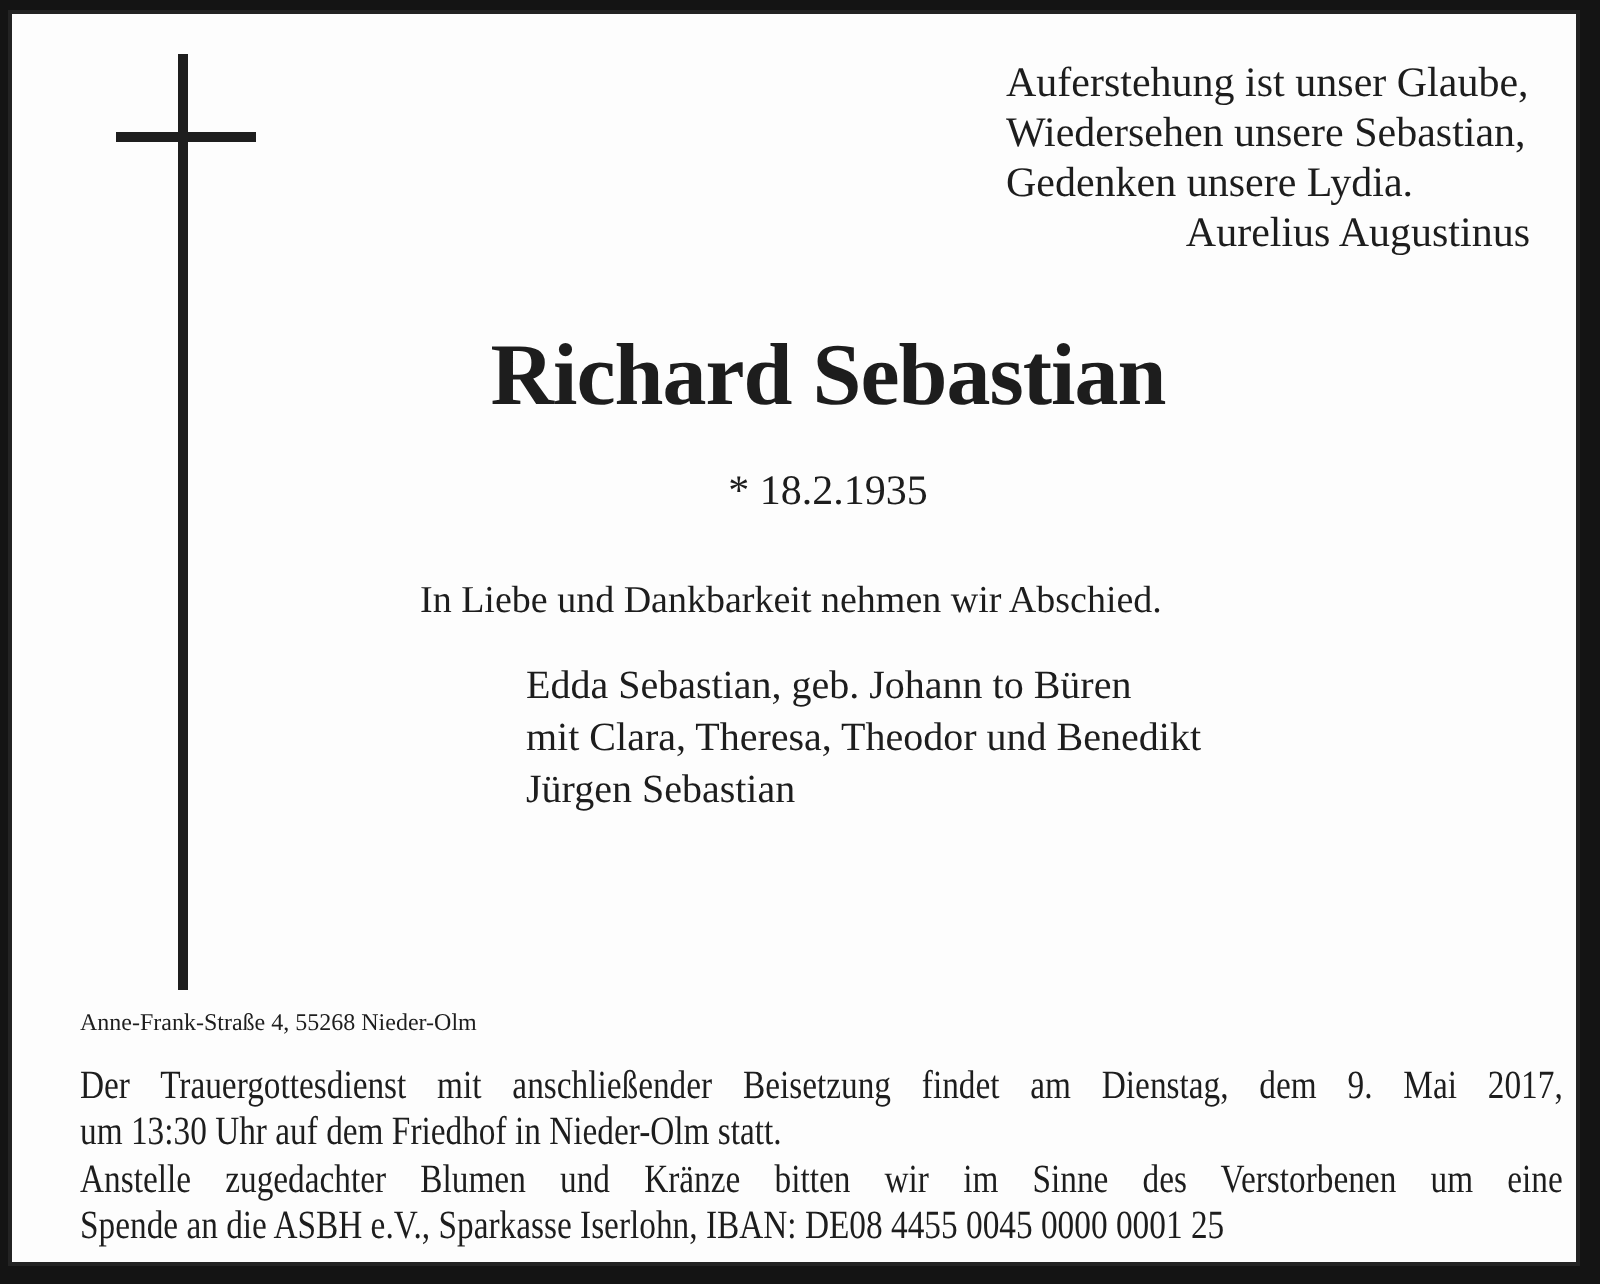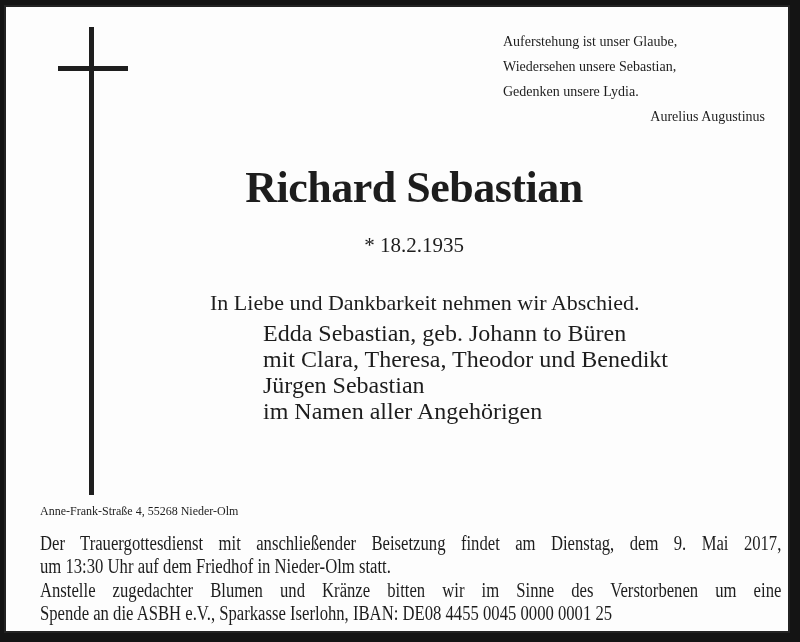--- a/index.html
+++ b/index.html
@@ -12,28 +12,28 @@
   }
   .card {
     position: absolute; left: 4px; top: 5px; right: 10px; bottom: 9px;
     background: #fdfdfd;
     border: 2px solid #232323;
   }
   
   .cross-v { position: absolute; left: 83px; top: 20px; width: 5px; height: 468px; background: #1e1e1e; }
   .cross-h { position: absolute; left: 52px; top: 59px; width: 70px; height: 5px; background: #1e1e1e; }
   
-  .quote { position: absolute; left: 497px; top: 22px; width: 262px; font-size: 14px; line-height: 25px; text-align: left; }
+  .quote { position: absolute; left: 497px; top: 22px; width: 262px; font-size: 21px; line-height: 25px; text-align: left; }
   .quote-attrib { text-align: right; }
   
   .center-col { position: absolute; left: 28px; width: 760px; text-align: center; }
   .deceased-name { top: 155px; font-weight: bold; font-size: 44px; line-height: 52px; letter-spacing: -0.5px; }
   .dates { top: 226px; font-size: 21px; display: flex; justify-content: center; gap: 86px; }
-  .farewell { position: absolute; left: 204px; top: 283px; font-size: 22px; }
-  .mourners { position: absolute; left: 257px; top: 313px; font-size: 24px; line-height: 26px; }
+  .farewell { position: absolute; left: 204px; top: 283px; font-size: 19px; }
+  .mourners { position: absolute; left: 257px; top: 323px; font-size: 20px; line-height: 26px; }
   .address { position: absolute; left: 34px; top: 497px; font-size: 12px; }
   
   .cond {
     position: absolute; left: 34px; width: 890px;
     font-size: 20px; line-height: 23px;
     transform: scaleX(0.833); transform-origin: left top;
   }
   .p-service { top: 525px; }
   .p-donation { top: 572px; }
   .just { text-align: justify; text-align-last: justify; }
@@ -61,21 +61,20 @@
   <div class="center-col dates">
     <span>* 18.2.1935</span>
   </div>
 
   <div class="farewell">In Liebe und Dankbarkeit nehmen wir Abschied.</div>
 
   <div class="mourners">
     <div class="line">Edda Sebastian, geb. Johann to Büren</div>
     <div class="line">mit Clara, Theresa, Theodor und Benedikt</div>
     <div class="line">Jürgen Sebastian</div>
-    <div class="line">im Namen aller Angehörigen</div>
   </div>
 
   <div class="address">Anne-Frank-Straße 4, 55268 Nieder-Olm</div>
 
   <div class="cond p-service">
     <div class="line just">Der Trauergottesdienst mit anschließender Beisetzung findet am Dienstag, dem 9. Mai 2017,</div>
     <div class="line">um 13:30 Uhr auf dem Friedhof in Nieder-Olm statt.</div>
   </div>
 
   <div class="cond p-donation">

